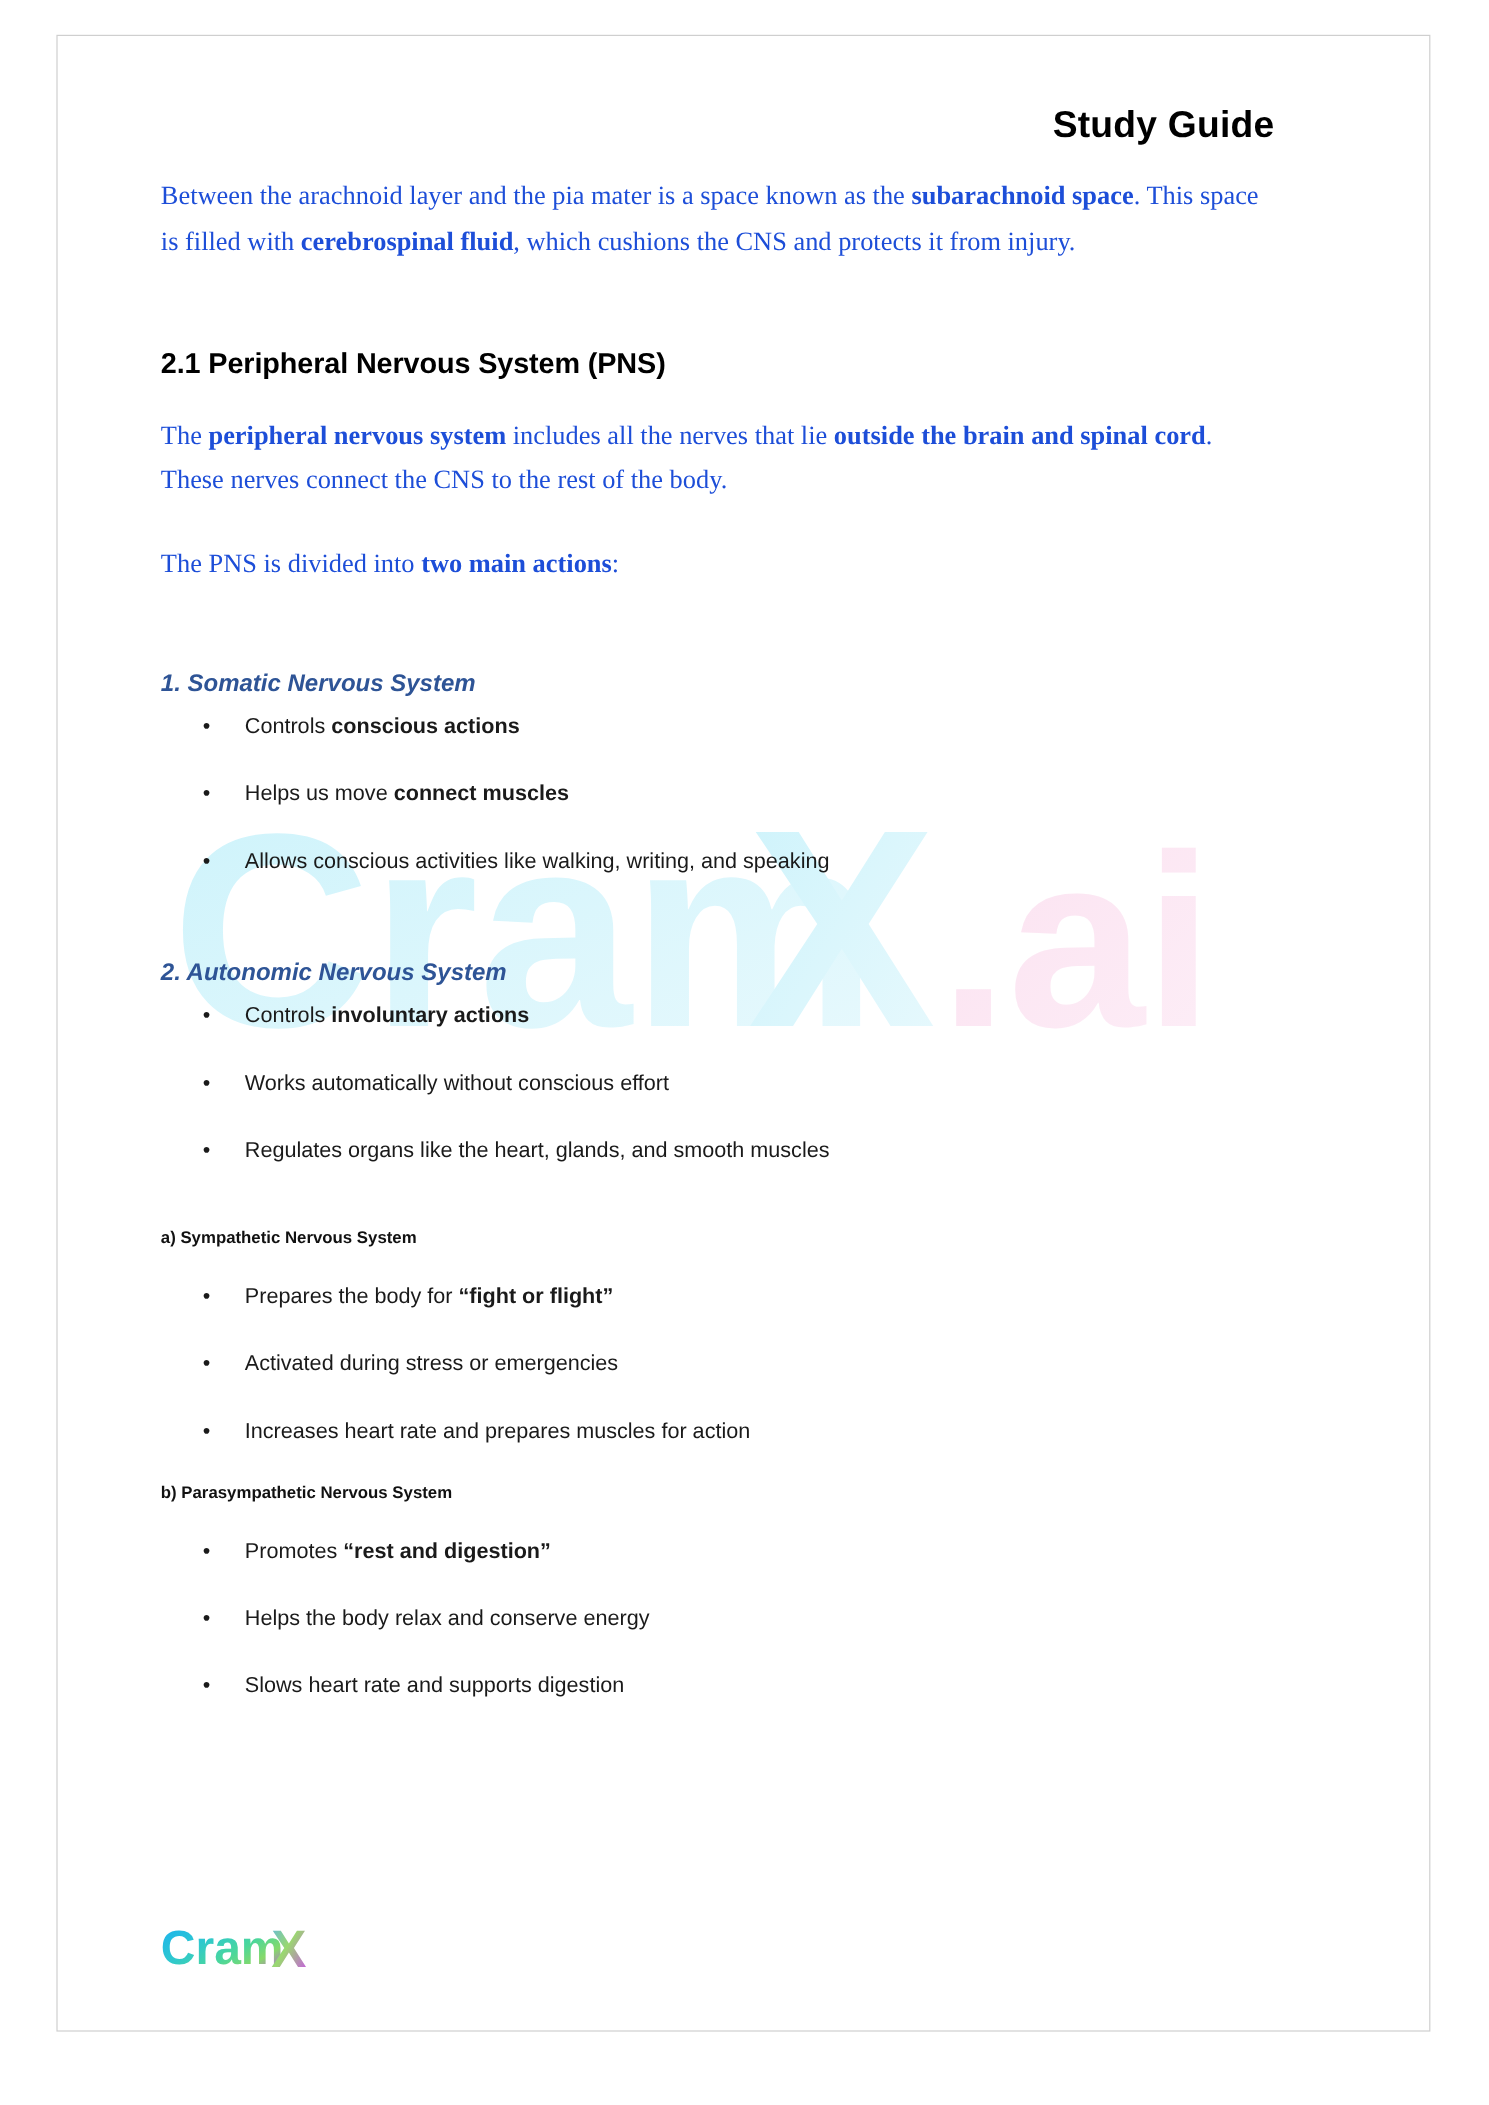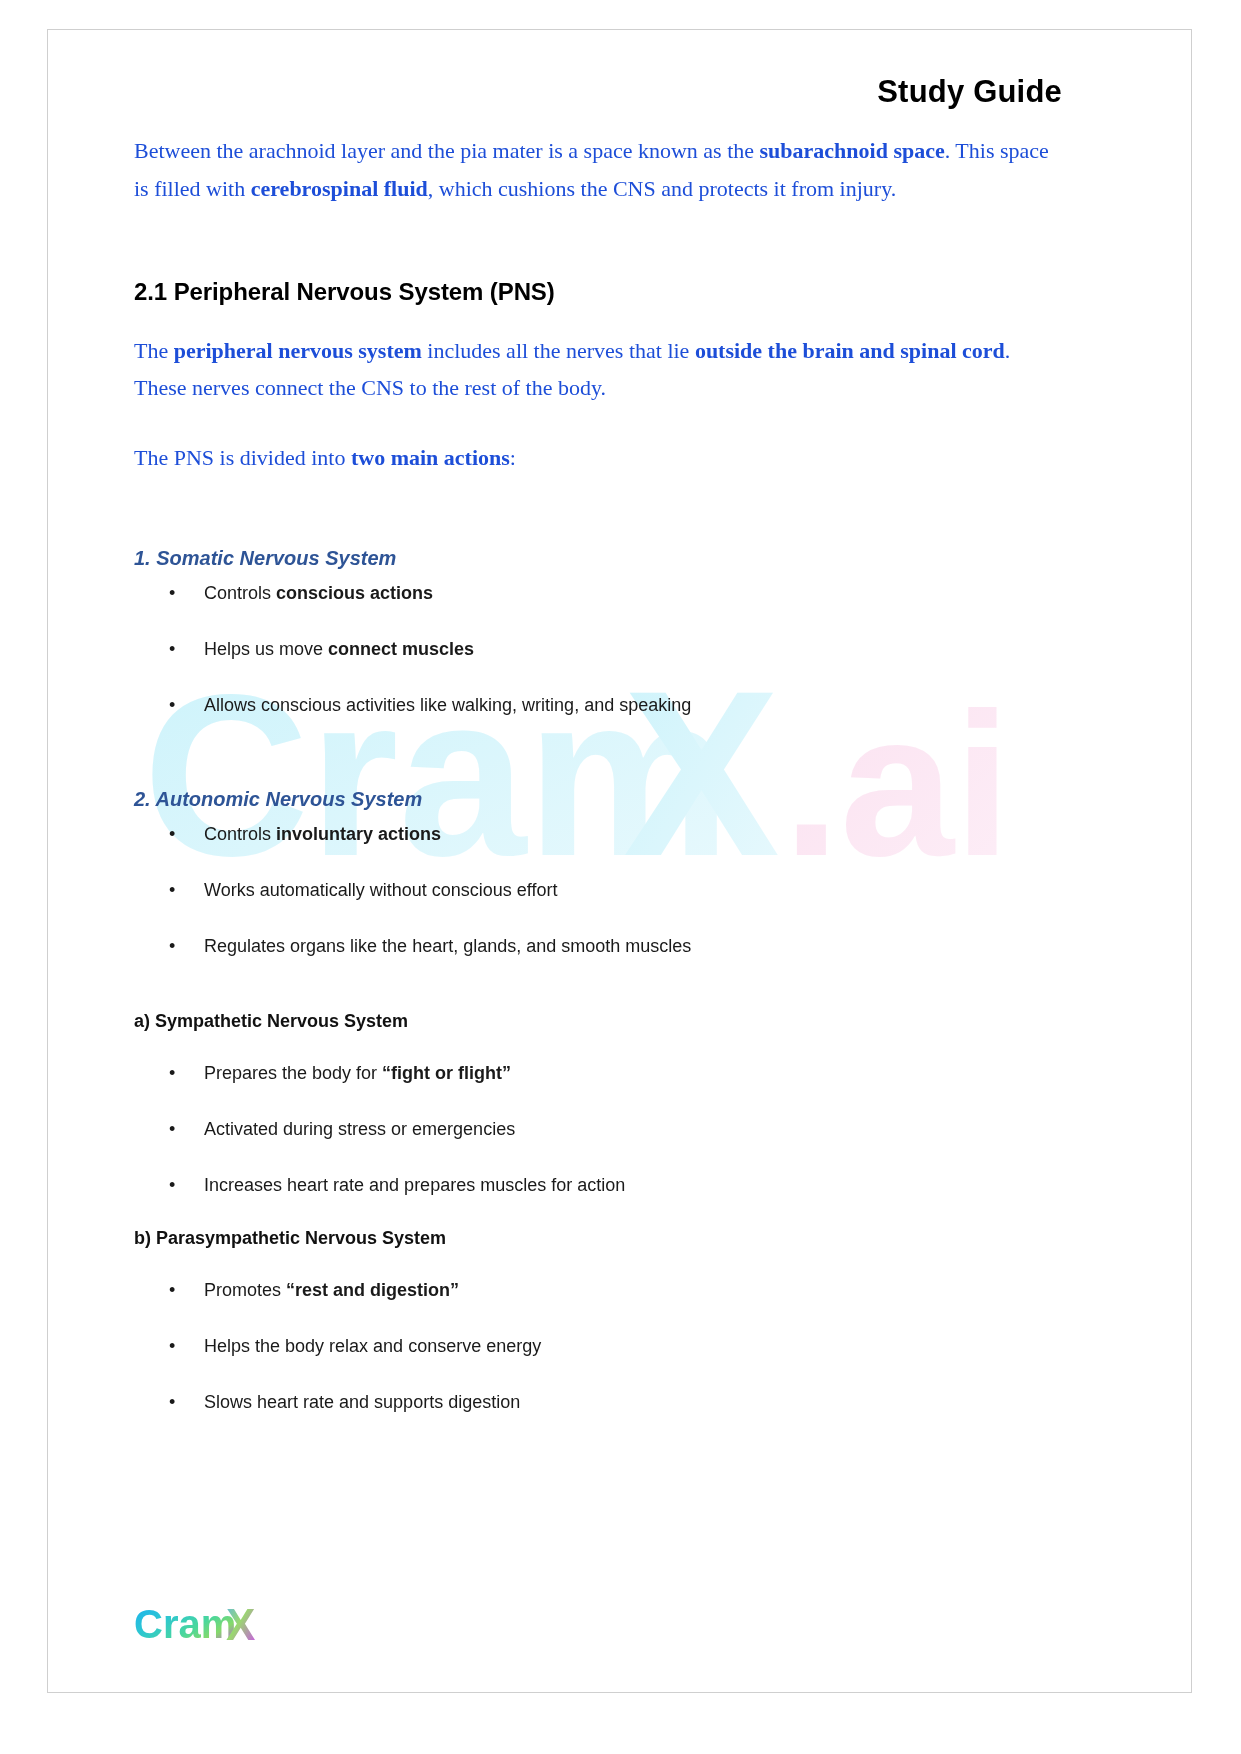--- a/index.html
+++ b/index.html
@@ -31,21 +31,21 @@
     top: 40px;
     width: 930px;
     z-index: 3;
   }
   .doc-title {
     text-align: right;
     font-size: 31px;
     font-weight: bold;
     color: #000000;
     letter-spacing: 0.2px;
-    margin: 4px 0 22px 0;
+    margin: 16px 0 22px 0;
     padding-right: 2px;
     font-family: "Liberation Sans", sans-serif;
   }
   p.body-text {
     font-size: 22px;
     line-height: 1.72;
     color: #1d4ed8;
     margin: 0 0 10px 0;
     font-family: Liberation Serif, serif;
   }
@@ -63,21 +63,21 @@
   }
   h3.sub-heading {
     font-size: 20px;
     font-weight: bold;
     font-style: italic;
     color: #2e5496;
     margin: 0 0 10px 0;
     font-family: Liberation Sans, sans-serif;
   }
   h4.lettered-heading {
-    font-size: 18px;
+    font-size: 14px;
     font-weight: bold;
     color: #111111;
     margin: 0 0 6px 0;
     font-family: "Liberation Sans", sans-serif;
   }
   ul.bullets {
     list-style: none;
     margin: 0 0 6px 0;
     padding: 0;
   }

